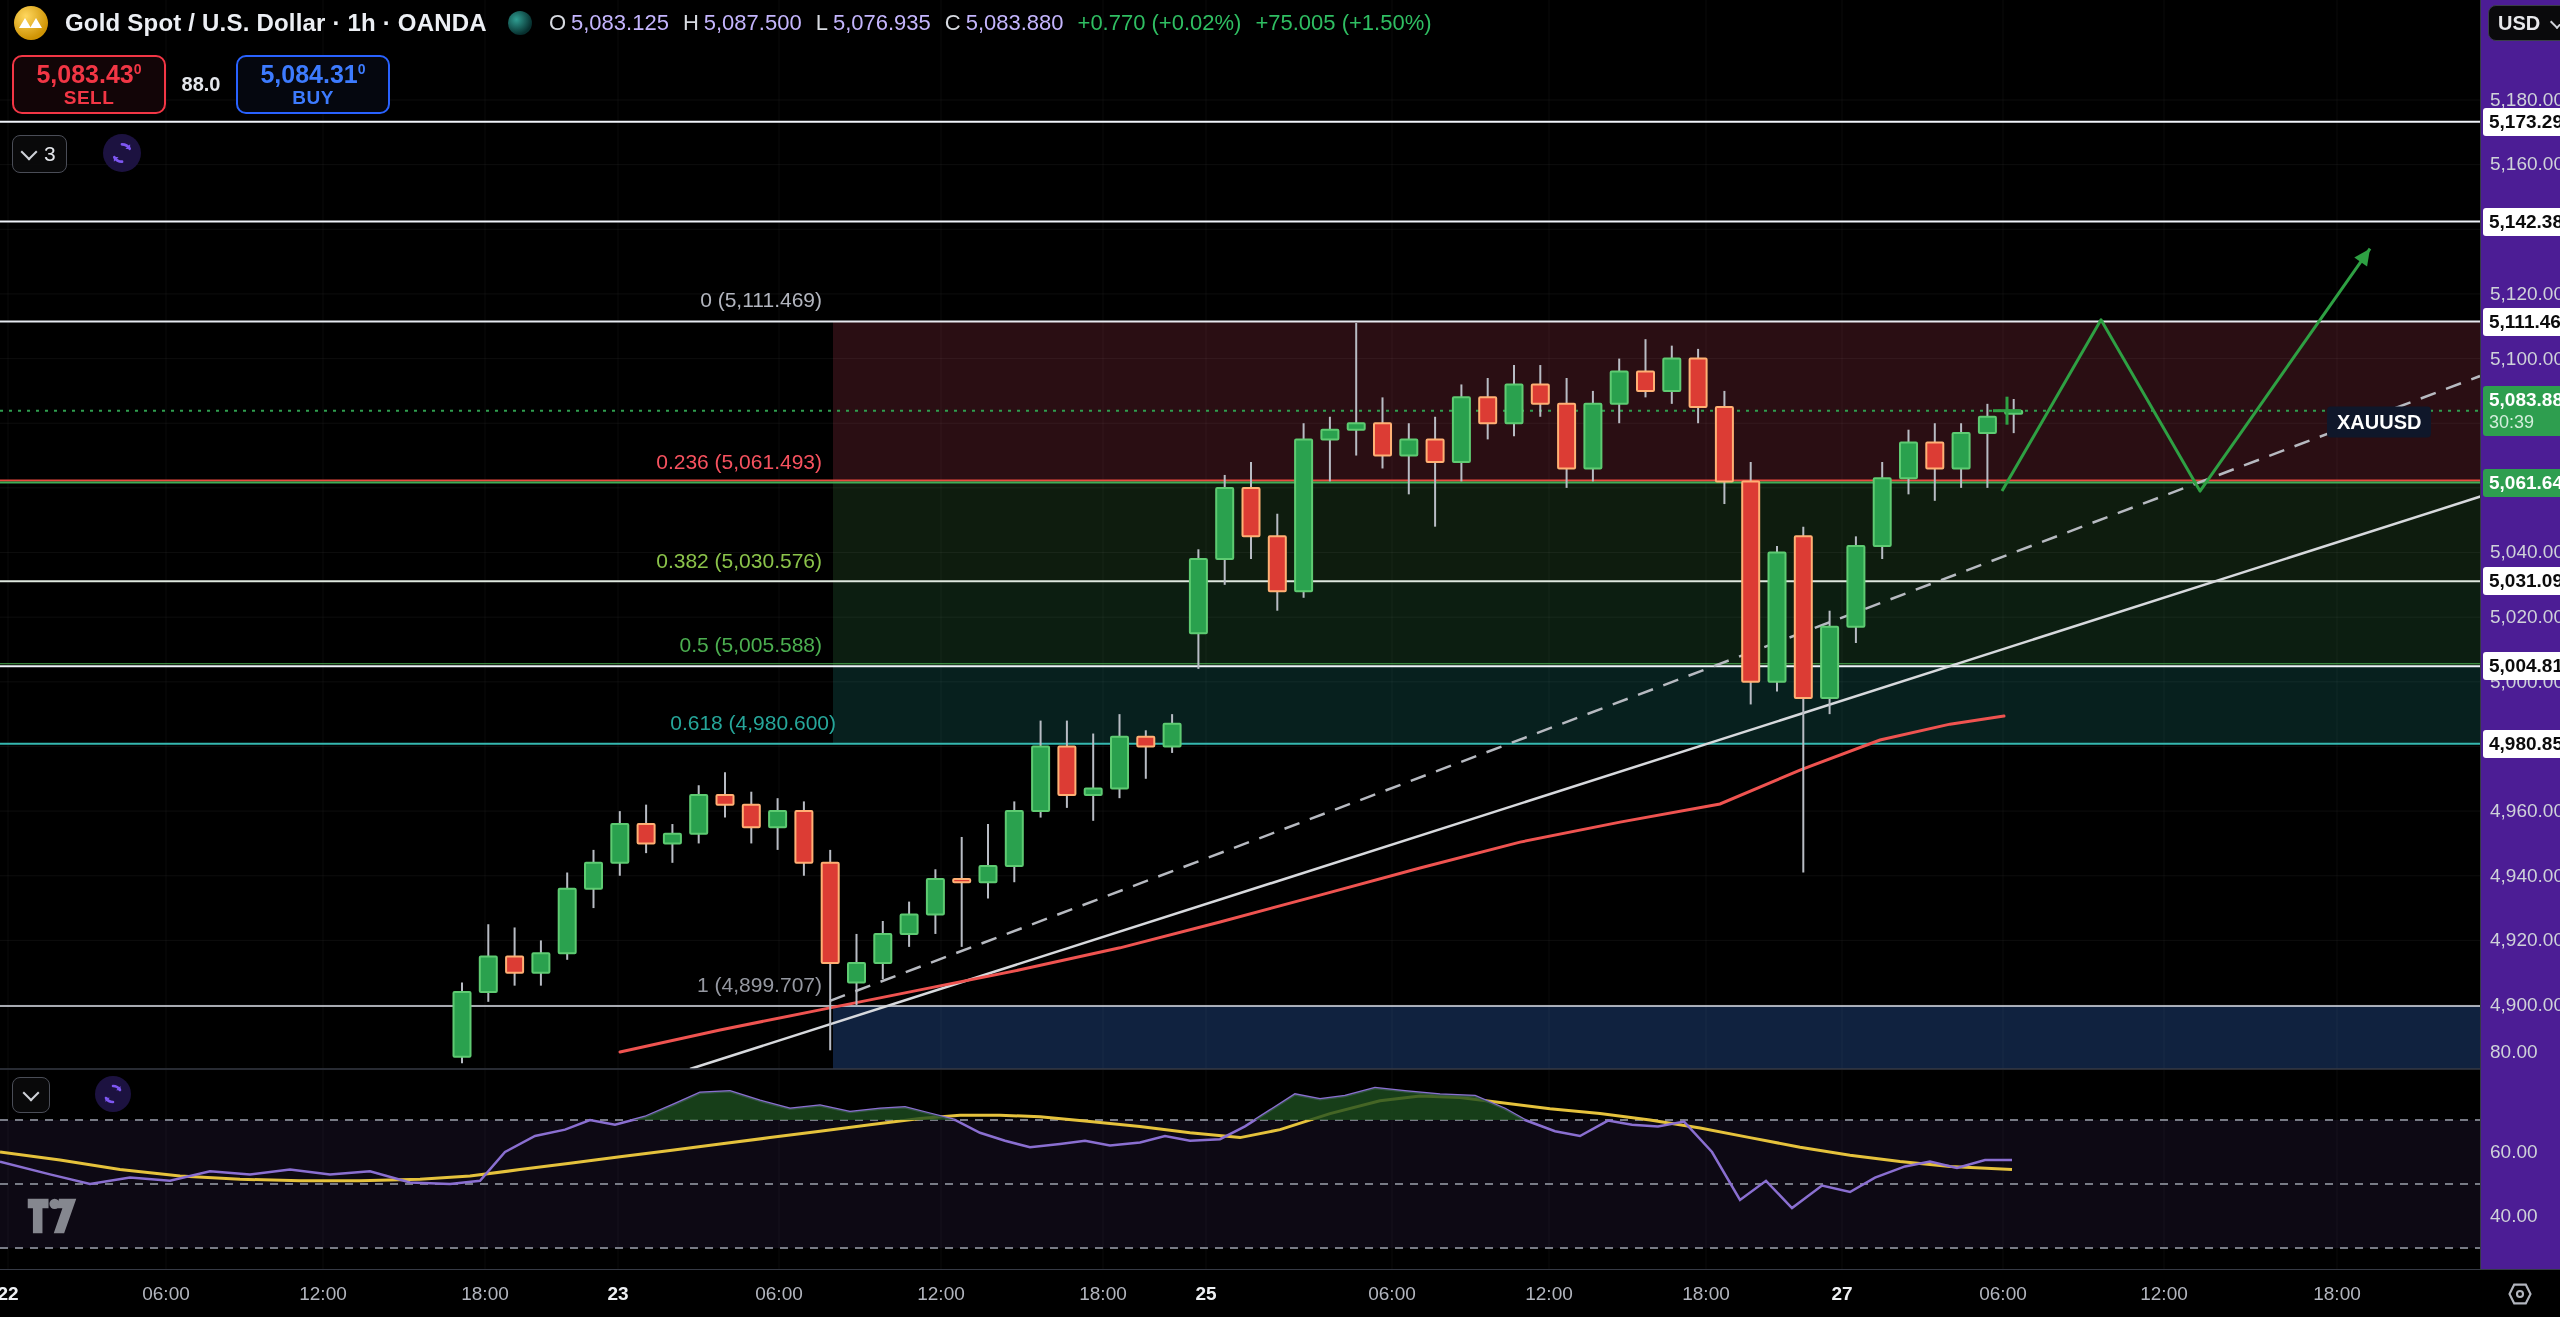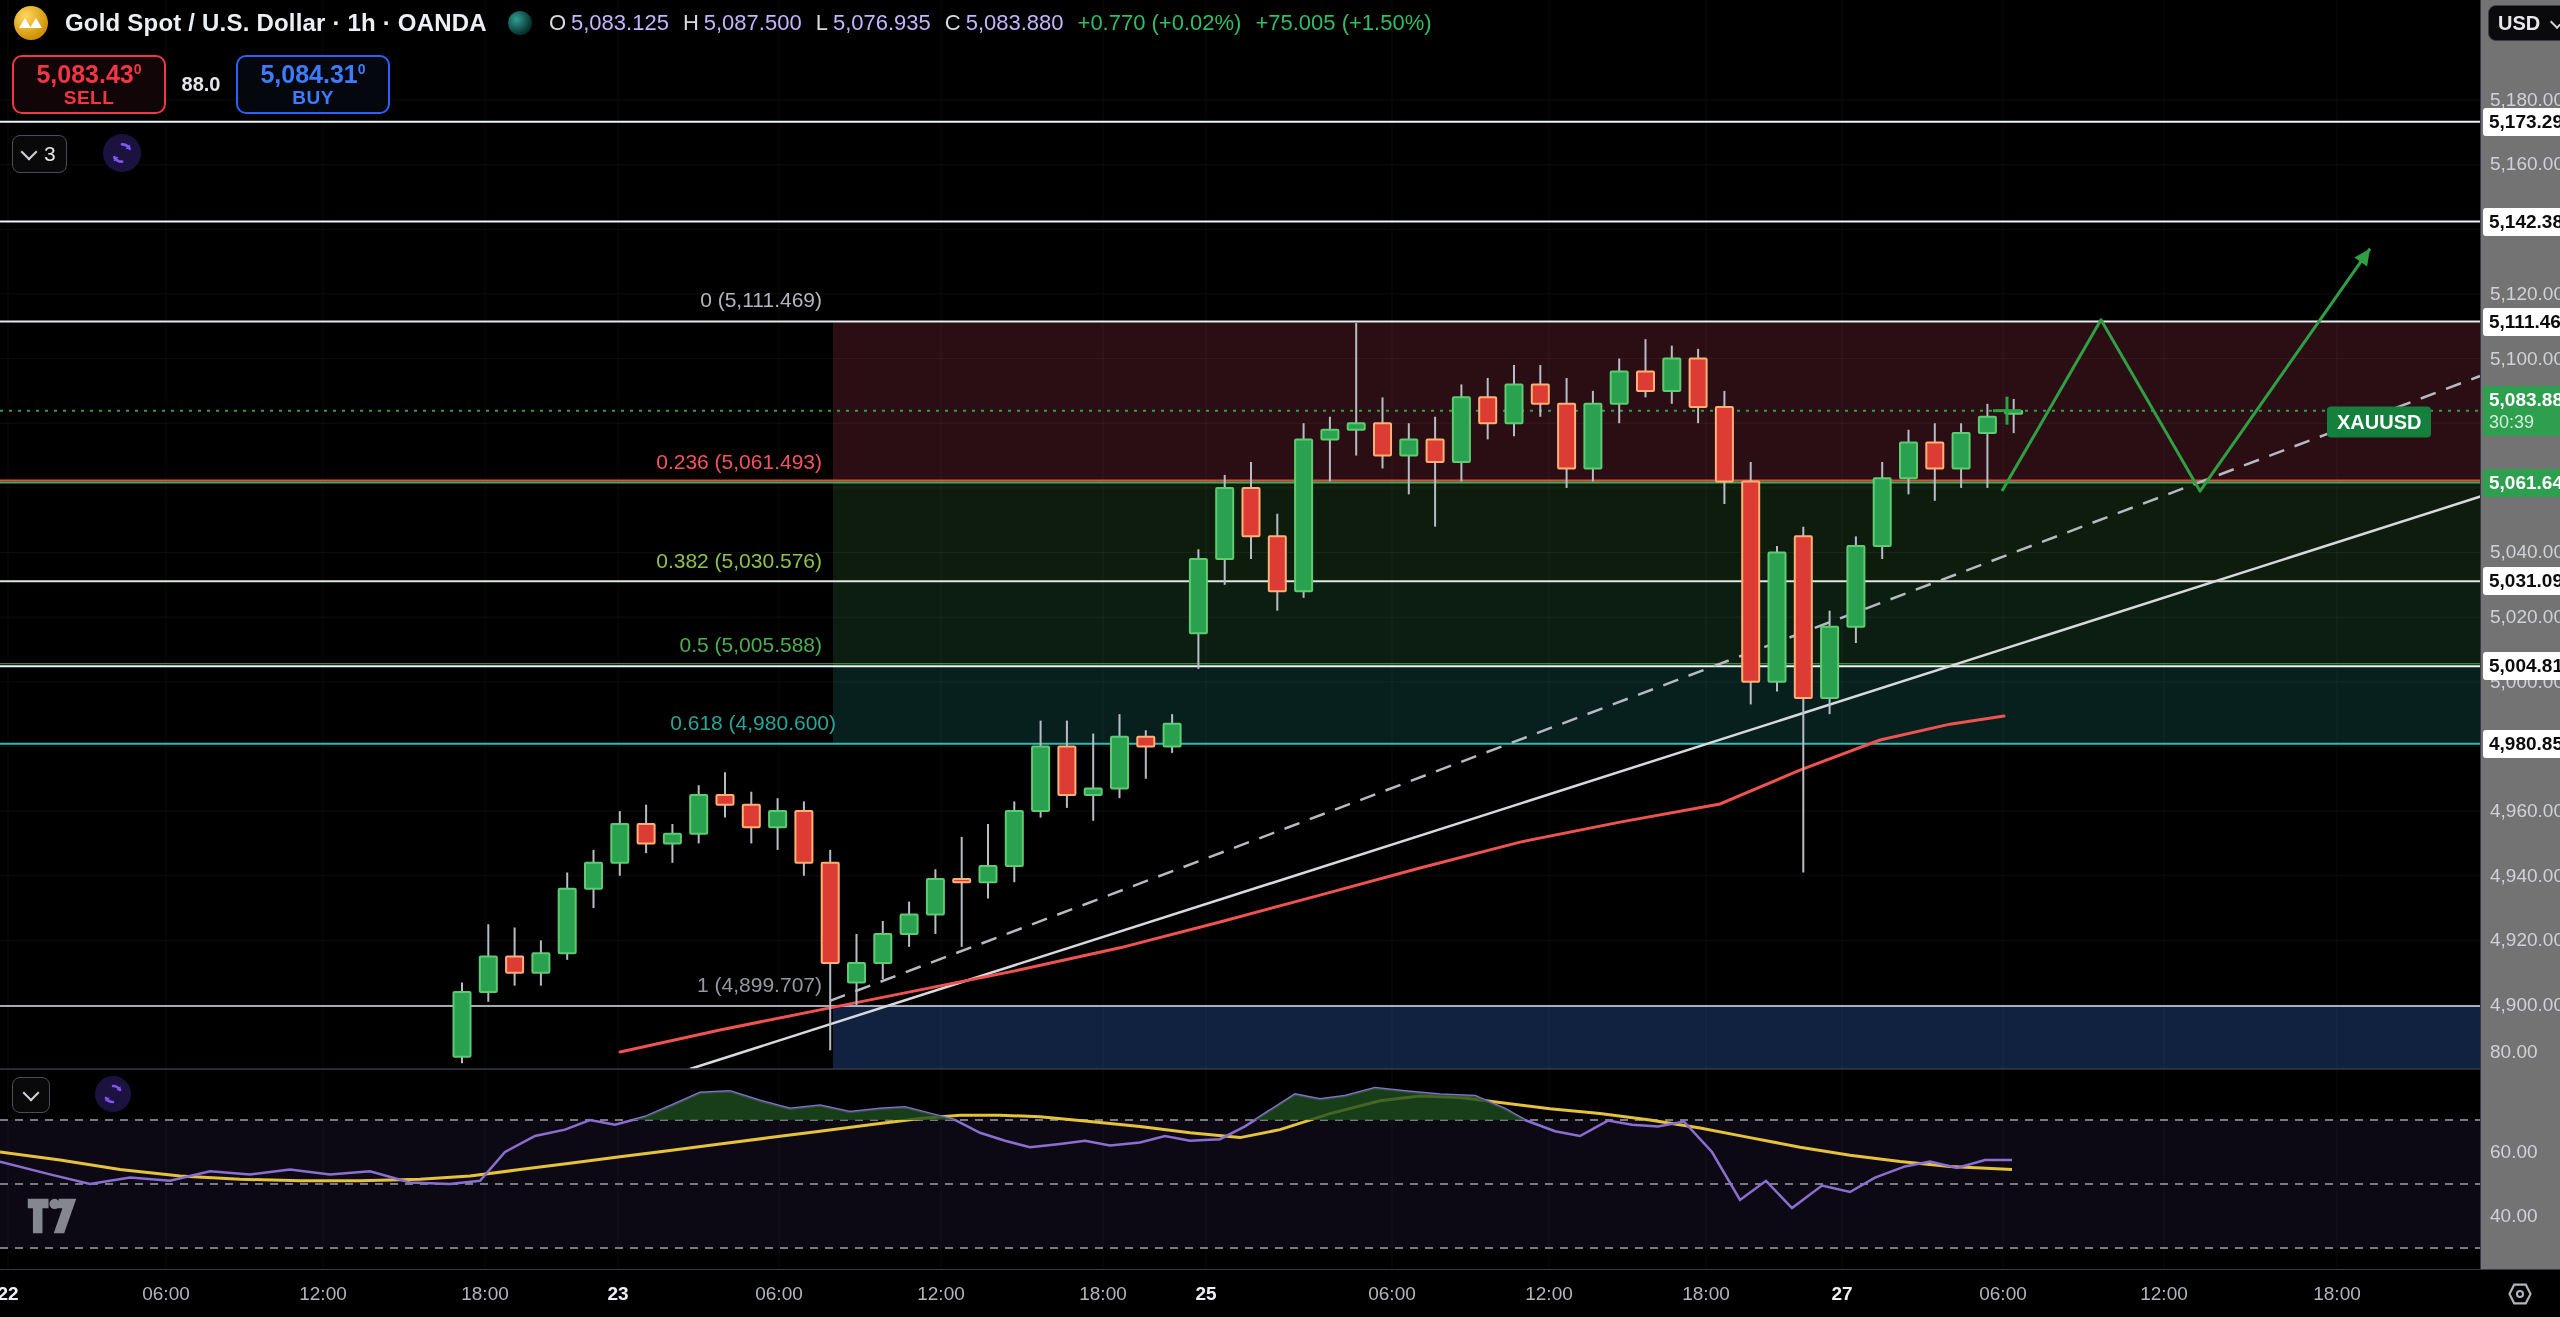--- a/index.html
+++ b/index.html
@@ -28,39 +28,39 @@
   .obox .pr{font-size:25px;font-weight:700;}
   .obox .pr sup{font-size:14px;}
   .obox .lb{font-size:19px;font-weight:700;letter-spacing:.5px;}
   .spread{width:70px;text-align:center;font-size:20px;font-weight:700;color:#e4e6eb;}
   
   .collapse{position:absolute;display:flex;align-items:center;gap:9px;padding:0 10px;height:36px;
             border:1px solid #4a4d57;border-radius:8px;background:rgba(10,10,12,.85);color:#e4e6eb;font-size:21px;z-index:30;cursor:pointer;}
   .chev{width:10px;height:10px;border-right:2px solid #cfd2d9;border-bottom:2px solid #cfd2d9;transform:rotate(45deg);margin-top:-5px;}
   .syncbtn{position:absolute;width:38px;height:38px;border-radius:50%;background:#1c1240;display:flex;align-items:center;justify-content:center;z-index:30;cursor:pointer;}
   
-  .paxis{position:absolute;left:2480px;top:0;width:80px;height:1269px;background:#737373;border-left:1px solid #363a45;z-index:20;}
+  .paxis{position:absolute;left:2480px;top:0;width:80px;height:1269px;background:#4c1d95;border-left:1px solid #363a45;z-index:20;}
   .ptick{position:absolute;left:9px;transform:translateY(-50%);font-size:19px;color:#cfd2d9;white-space:nowrap;}
   .pbadge{position:absolute;left:2px;transform:translateY(-50%);font-size:19px;font-weight:700;color:#0b0b0b;
           background:#fff;border-radius:3px;padding:3px 6px;white-space:nowrap;}
   .gbadge{position:absolute;left:2px;transform:translateY(-50%);font-size:19px;font-weight:700;color:#fff;
           background:#2e9e4f;border-radius:3px;padding:3px 6px;white-space:nowrap;text-align:left;}
   .gbadge .cd{display:block;font-weight:400;color:#d3eedb;font-size:18px;margin-top:1px;}
   .usd{position:absolute;left:7px;top:5px;width:64px;height:34px;border:1px solid #3a3e49;border-radius:8px;
        display:flex;align-items:center;justify-content:space-between;padding:0 9px;color:#e8e9ec;font-size:20px;font-weight:600;cursor:pointer;background:#0a0a0c;}
   .usd .chev{width:8px;height:8px;margin-top:-3px;}
   
   .taxis{position:absolute;left:0;top:1269px;width:2560px;height:48px;background:#000;border-top:1px solid #363a45;z-index:20;}
   .ttick{position:absolute;top:50%;transform:translate(-50%,-50%);font-size:19px;color:#b2b5be;white-space:nowrap;}
   .ttick.day{color:#eef0f3;font-weight:700;}
   .gearbox{position:absolute;left:2480px;top:1269px;width:80px;height:48px;display:flex;align-items:center;justify-content:center;z-index:21;cursor:pointer;border-top:1px solid #363a45;background:#000;}
   
   .fiblab{position:absolute;transform:translateY(-50%);font-size:21px;white-space:nowrap;z-index:15;}
   
-  .symbadge{position:absolute;background:#15803d;color:#fff;font-size:20px;font-weight:700;border-radius:4px;
+  .symbadge{position:absolute;background:#0f172a;color:#fff;font-size:20px;font-weight:700;border-radius:4px;
             padding:4px 10px;z-index:16;transform:translateY(-50%);}
   .tvlogo{position:absolute;left:26px;top:1196px;z-index:25;opacity:.85;cursor:pointer;}
 </style>
 </head>
 <body>
 
 <div id="stage">
   <svg class="chart" id="plot" width="2560" height="1317">
       <defs>
         <clipPath id="clipMain">

